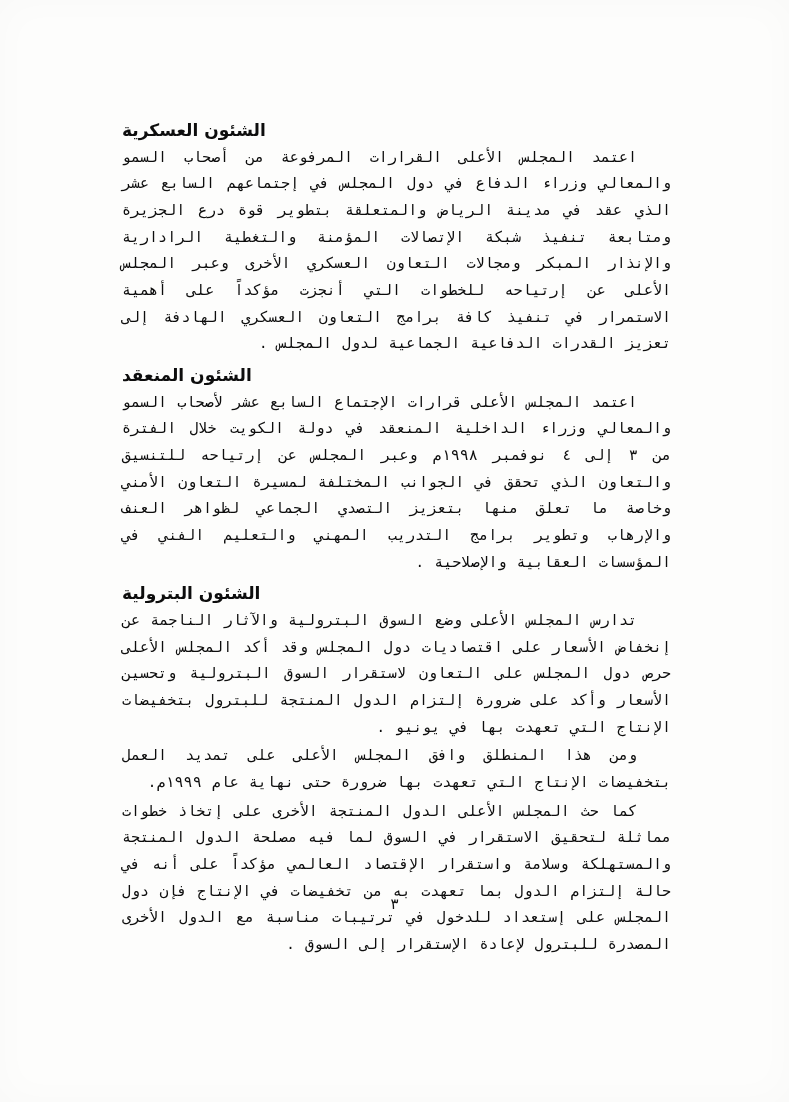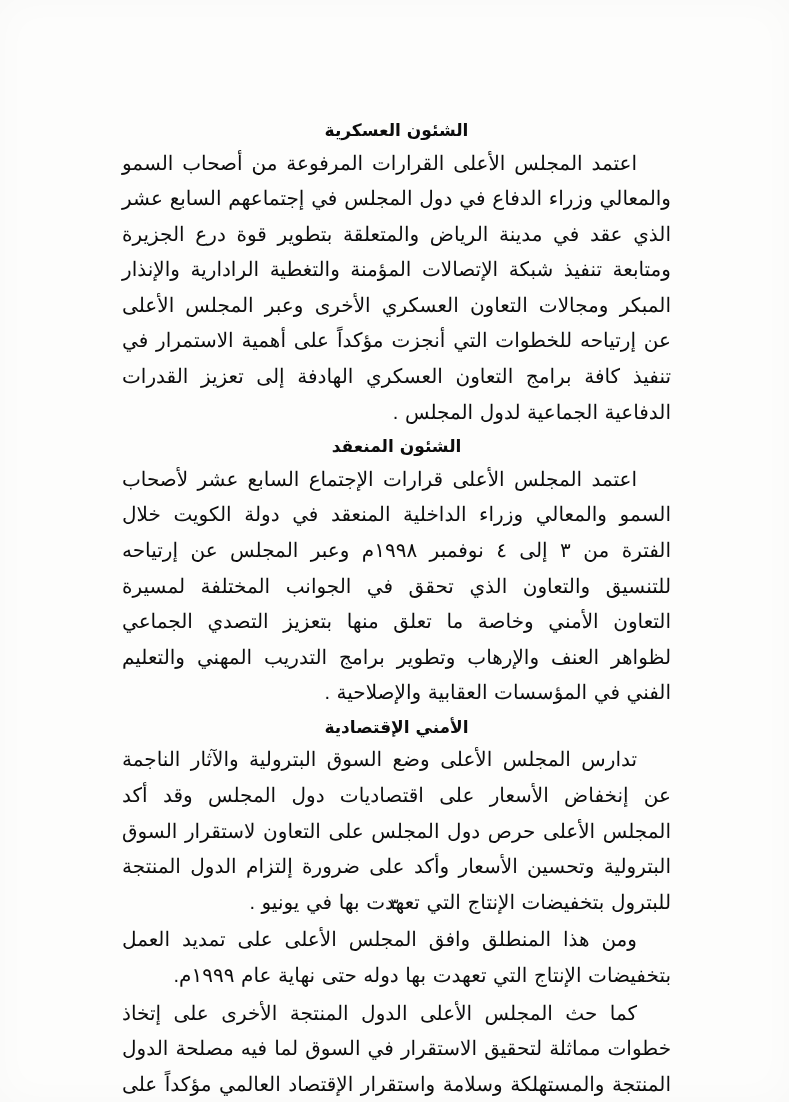--- a/index.html
+++ b/index.html
@@ -30,26 +30,26 @@
   }
   .section {
     margin-bottom: 4px;
   }
   .heading {
     font-family: "DejaVu Sans", sans-serif;
     font-weight: bold;
     font-size: 17px;
     line-height: 1.5;
     margin: 0 0 2px 0;
-    text-align: center;
+    text-align: left;
     letter-spacing: 0px;
   }
   .para {
-    font-family: Liberation Sans, sans-serif;
-    font-size: 20px;
+    font-family: Liberation Mono, monospace;
+    font-size: 15px;
     line-height: 1.78;
     margin: 0 0 2px 0;
     text-indent: 34px;
     text-align: justify;
     text-align-last: right;
     word-spacing: 1px;
   }
   .page-number {
     position: absolute;
     top: 895px;
@@ -80,23 +80,23 @@
       <h2 class="heading">الشئون العسكرية</h2>
       <p class="para">اعتمد المجلس الأعلى القرارات المرفوعة من أصحاب السمو والمعالي وزراء الدفاع في دول المجلس في إجتماعهم السابع عشر الذي عقد في مدينة الرياض والمتعلقة بتطوير قوة درع الجزيرة ومتابعة تنفيذ شبكة الإتصالات المؤمنة والتغطية الرادارية والإنذار المبكر ومجالات التعاون العسكري الأخرى وعبر المجلس الأعلى عن إرتياحه للخطوات التي أنجزت مؤكداً على أهمية الاستمرار في تنفيذ كافة برامج التعاون العسكري الهادفة إلى تعزيز القدرات الدفاعية الجماعية لدول المجلس .</p>
     </section>
 
     <section class="section">
       <h2 class="heading">الشئون المنعقد</h2>
       <p class="para">اعتمد المجلس الأعلى قرارات الإجتماع السابع عشر لأصحاب السمو والمعالي وزراء الداخلية المنعقد في دولة الكويت خلال الفترة من ٣ إلى ٤ نوفمبر ١٩٩٨م وعبر المجلس عن إرتياحه للتنسيق والتعاون الذي تحقق في الجوانب المختلفة لمسيرة التعاون الأمني وخاصة ما تعلق منها بتعزيز التصدي الجماعي لظواهر العنف والإرهاب وتطوير برامج التدريب المهني والتعليم الفني في المؤسسات العقابية والإصلاحية .</p>
     </section>
 
     <section class="section">
-      <h2 class="heading">الأمني الإقتصادية</h2>
+      <h2 class="heading">الشئون البترولية</h2>
       <p class="para">تدارس المجلس الأعلى وضع السوق البترولية والآثار الناجمة عن إنخفاض الأسعار على اقتصاديات دول المجلس وقد أكد المجلس الأعلى حرص دول المجلس على التعاون لاستقرار السوق البترولية وتحسين الأسعار وأكد على ضرورة إلتزام الدول المنتجة للبترول بتخفيضات الإنتاج التي تعهدت بها في يونيو .</p>
-      <p class="para">ومن هذا المنطلق وافق المجلس الأعلى على تمديد العمل بتخفيضات الإنتاج التي تعهدت بها دوله حتى نهاية عام ١٩٩٩م.</p>
+      <p class="para">ومن هذا المنطلق وافق المجلس الأعلى على تمديد العمل بتخفيضات الإنتاج التي تعهدت بها ضرورة حتى نهاية عام ١٩٩٩م.</p>
       <p class="para">كما حث المجلس الأعلى الدول المنتجة الأخرى على إتخاذ خطوات مماثلة لتحقيق الاستقرار في السوق لما فيه مصلحة الدول المنتجة والمستهلكة وسلامة واستقرار الإقتصاد العالمي مؤكداً على أنه في حالة إلتزام الدول بما تعهدت به من تخفيضات في الإنتاج فإن دول المجلس على إستعداد للدخول في ترتيبات مناسبة مع الدول الأخرى المصدرة للبترول لإعادة الإستقرار إلى السوق .</p>
     </section>
 
   </div>
 
   <div class="page-number">٣</div>
 
 </div>
 
 </body></html>

